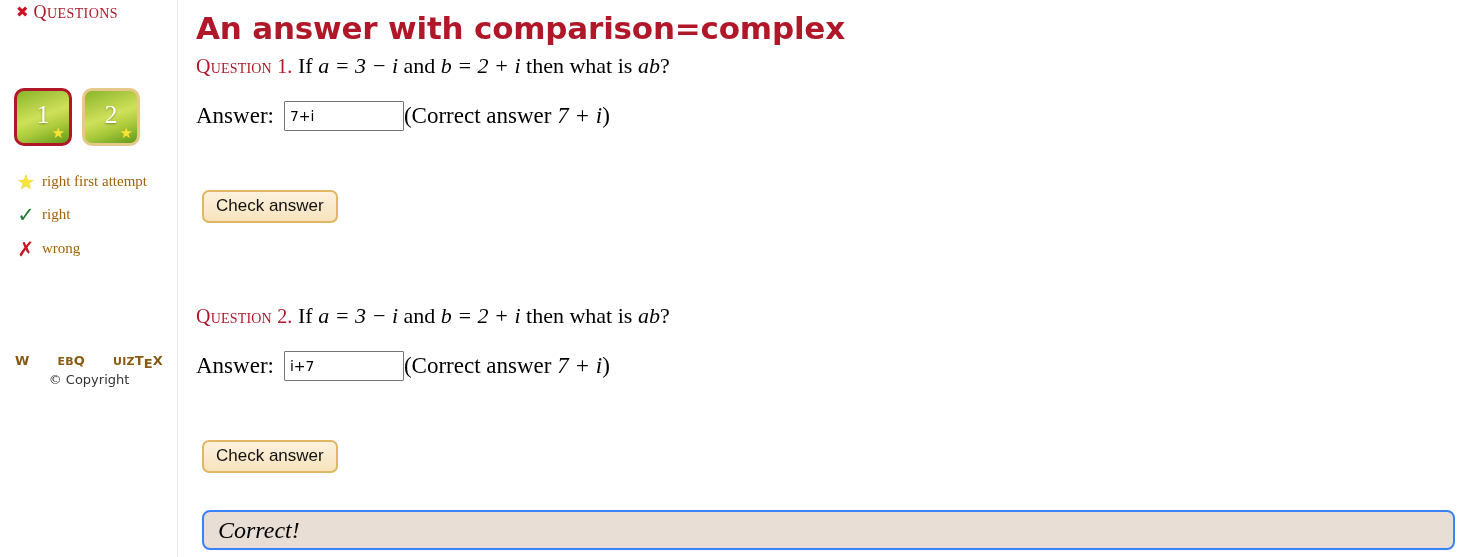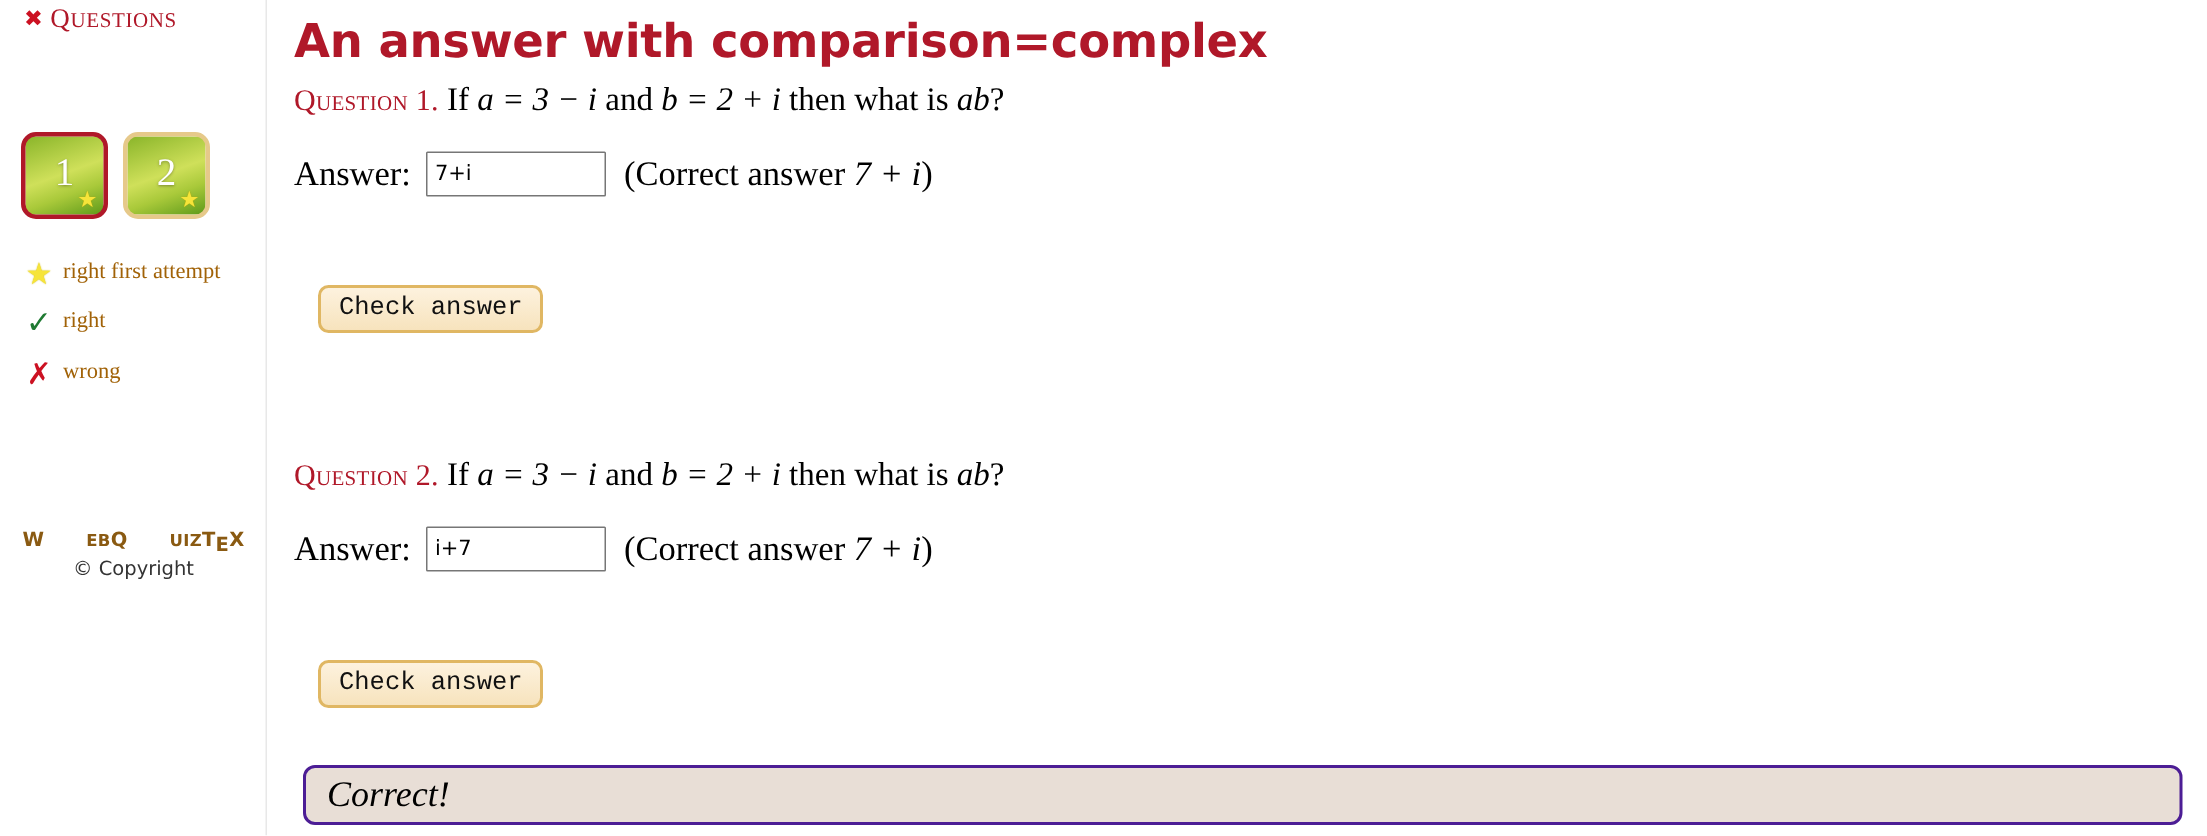--- a/index.html
+++ b/index.html
@@ -205,46 +205,46 @@
     box-sizing: border-box;
     font-family: "DejaVu Sans", sans-serif;
     font-size: 14px;
     padding: 2px 5px;
     border: 1px solid #767676;
     background: #ffffff;
     color: #000;
     border-radius: 1px;
     outline: none;
   }
-  .correct-note { margin-left: 12px; font-size: 23px; }
+  .correct-note { font-size: 23px; }
 
   .check-btn {
     position: absolute;
-    left: 16px;
-    font-family: Liberation Mono, monospace;
+    left: 6px;
+    font-family: Liberation Sans, sans-serif;
     font-size: 17px;
     color: #111;
     background: linear-gradient(#fdf2de, #f7e3bd);
     border: 2px solid #e0b763;
     border-radius: 7px;
     padding: 4px 12px 5px 12px;
     cursor: pointer;
   }
   #q1 .check-btn { top: 138px; }
   #q2 .check-btn { top: 138px; }
 
   #feedback {
     position: absolute;
     left: 6px;
     top: 510px;
     width: 1253px;
     height: 40px;
     box-sizing: border-box;
     background: #e8ded6;
-    border: 2px solid #4c1d95;
+    border: 2px solid #3b82f6;
     border-radius: 8px;
     display: flex;
     align-items: center;
     padding-left: 14px;
     font-size: 24px;
     font-style: italic;
   }
 </style>
 </head>
 <body>

